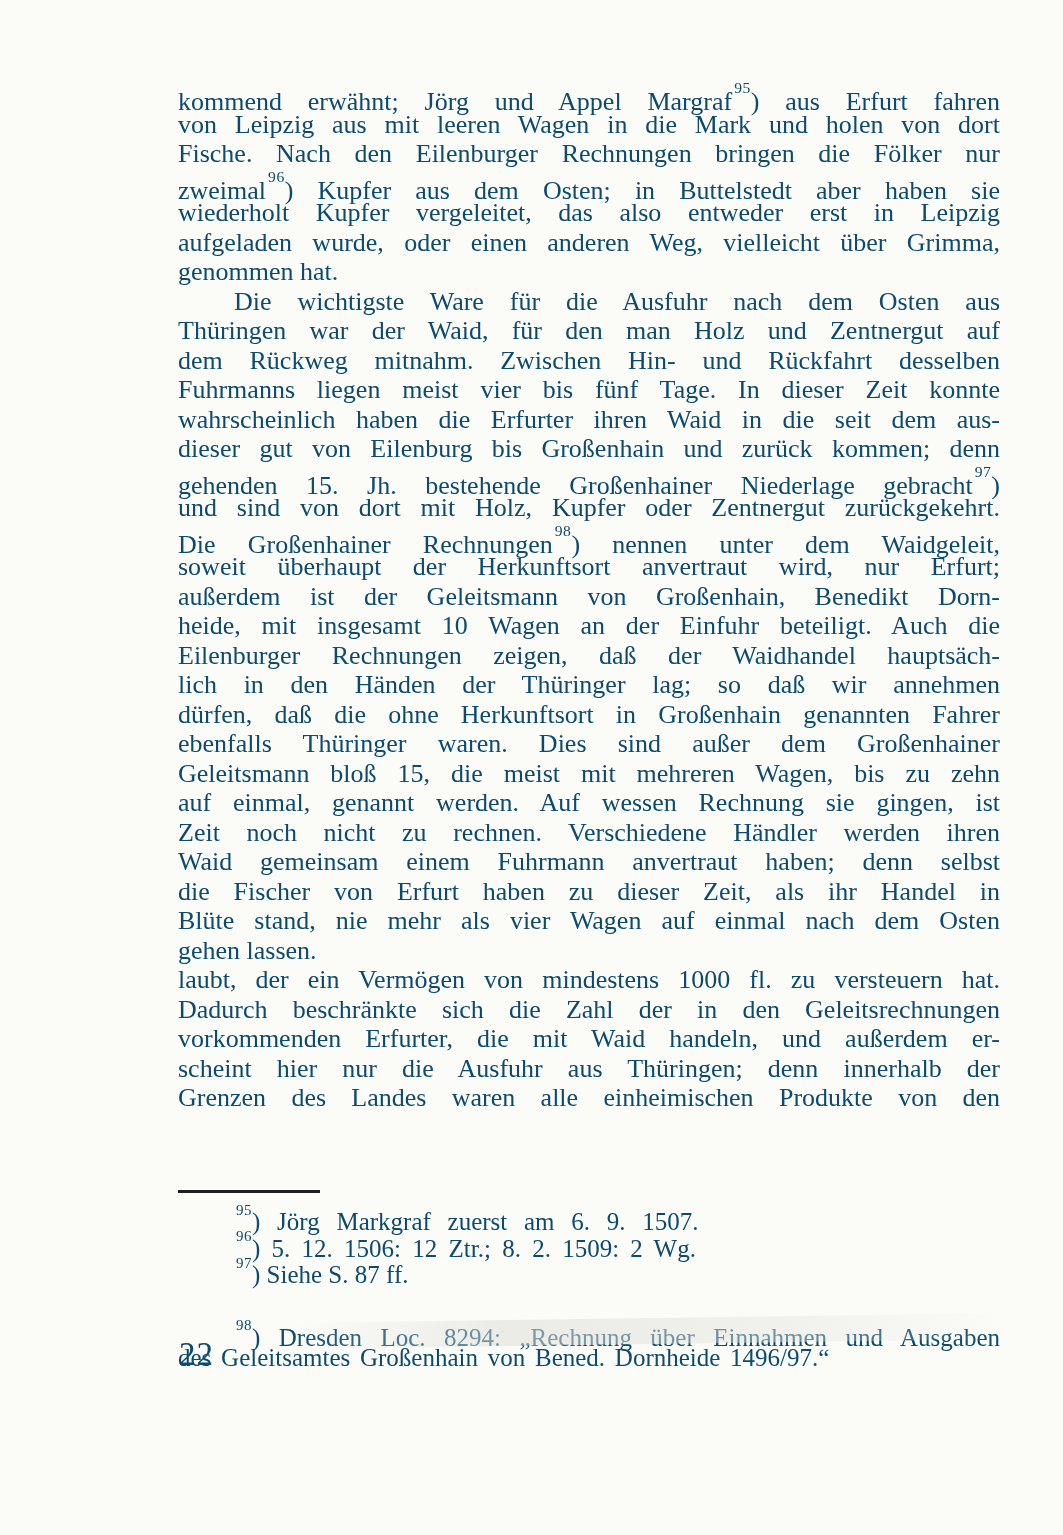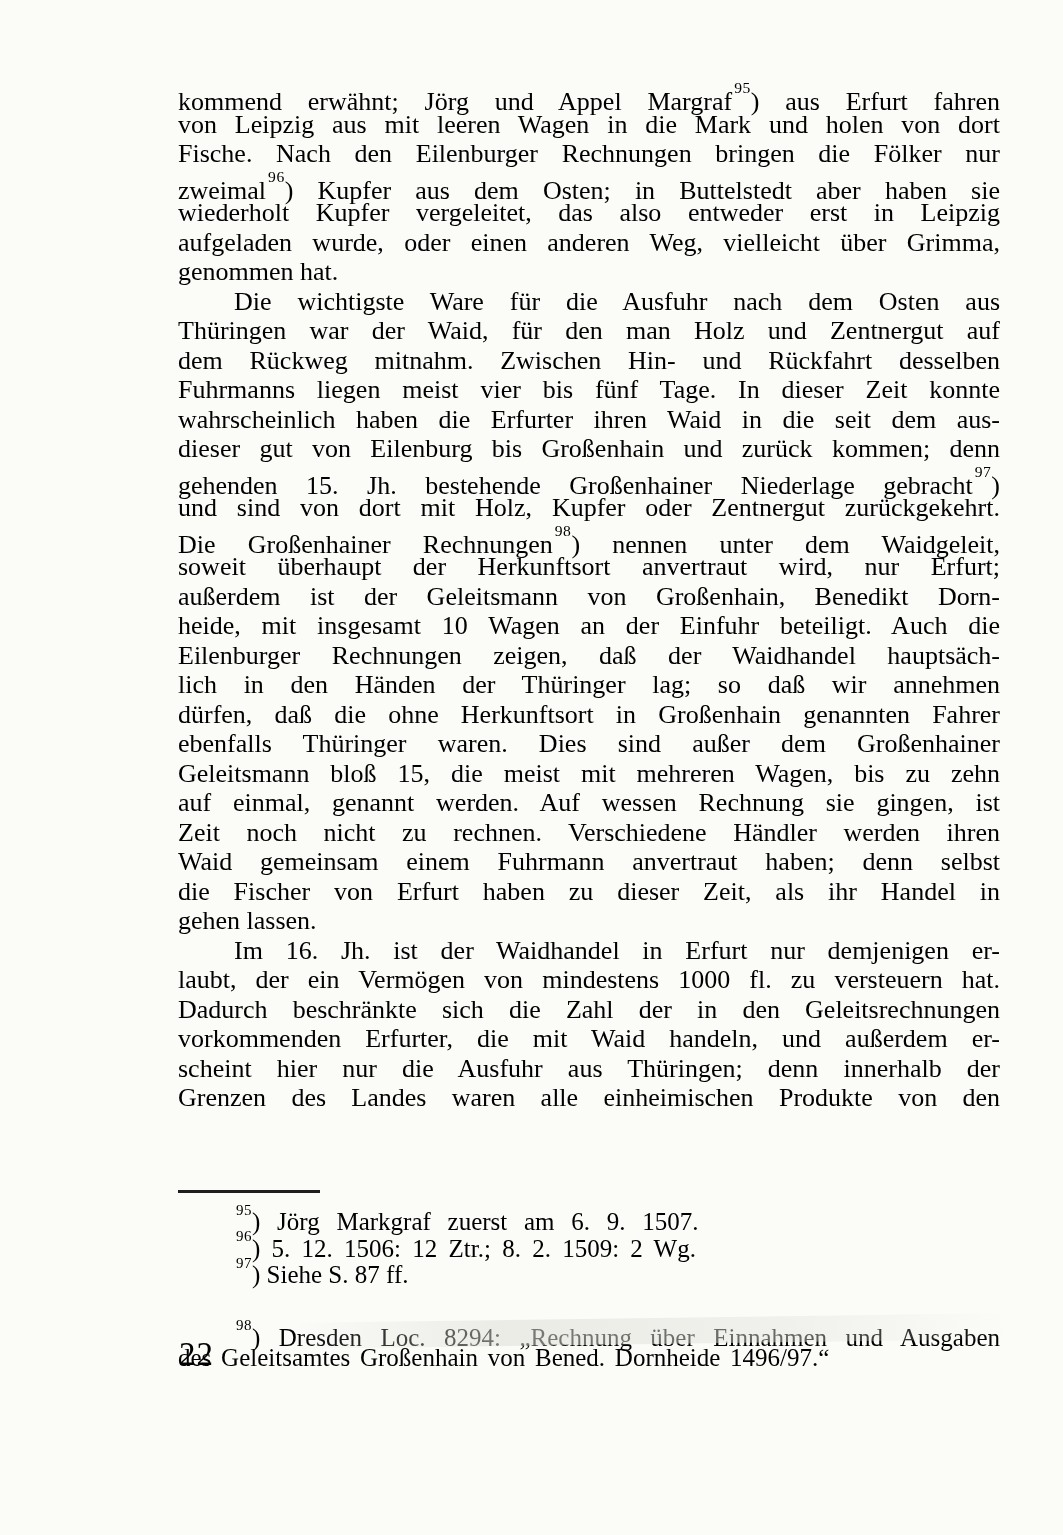--- a/index.html
+++ b/index.html
@@ -3,21 +3,21 @@
 <meta charset="utf-8">
 <style>
   html,body{margin:0;padding:0;}
   body{background:#e8e8e6;}
   .page{
     position:relative;
     width:1063px;height:1535px;
     background:#fbfbf8;
     overflow:hidden;
     font-family:"Liberation Serif","DejaVu Serif",serif;
-    color:#000000;
+    color:#0c4a6e;
   }
   .text-block{
     position:absolute;
     left:178px;top:80px;width:822px;
     font-size:26px;
     line-height:29.5px;
   }
   .line{
     height:29.5px;
     text-align:justify;
@@ -96,22 +96,22 @@
       <div class="line">heide, mit insgesamt 10 Wagen an der Einfuhr beteiligt. Auch die</div>
       <div class="line">Eilenburger Rechnungen zeigen, daß der Waidhandel hauptsäch-</div>
       <div class="line">lich in den Händen der Thüringer lag; so daß wir annehmen</div>
       <div class="line">dürfen, daß die ohne Herkunftsort in Großenhain genannten Fahrer</div>
       <div class="line">ebenfalls Thüringer waren. Dies sind außer dem Großenhainer</div>
       <div class="line">Geleitsmann bloß 15, die meist mit mehreren Wagen, bis zu zehn</div>
       <div class="line">auf einmal, genannt werden. Auf wessen Rechnung sie gingen, ist</div>
       <div class="line">Zeit noch nicht zu rechnen. Verschiedene Händler werden ihren</div>
       <div class="line">Waid gemeinsam einem Fuhrmann anvertraut haben; denn selbst</div>
       <div class="line">die Fischer von Erfurt haben zu dieser Zeit, als ihr Handel in</div>
+      <div class="line">Blüte stand, nie mehr als vier Wagen auf einmal nach dem Osten</div>
       <div class="line last">gehen lassen.</div>
-      <div class="line indent">Im 16. Jh. ist der Waidhandel in Erfurt nur demjenigen er-</div>
       <div class="line">laubt, der ein Vermögen von mindestens 1000 fl. zu versteuern hat.</div>
       <div class="line">Dadurch beschränkte sich die Zahl der in den Geleitsrechnungen</div>
       <div class="line">vorkommenden Erfurter, die mit Waid handeln, und außerdem er-</div>
       <div class="line">scheint hier nur die Ausfuhr aus Thüringen; denn innerhalb der</div>
       <div class="line">Grenzen des Landes waren alle einheimischen Produkte von den</div>
     </div>
   <div class="fn-rule"></div>
   <div class="footnotes" id="footnote-block">
       <div class="fline indent wide"><sup>95</sup>) Jörg Markgraf zuerst am 6. 9. 1507.</div>
       <div class="fline indent med"><sup>96</sup>) 5. 12. 1506: 12 Ztr.; 8. 2. 1509: 2 Wg.</div>

